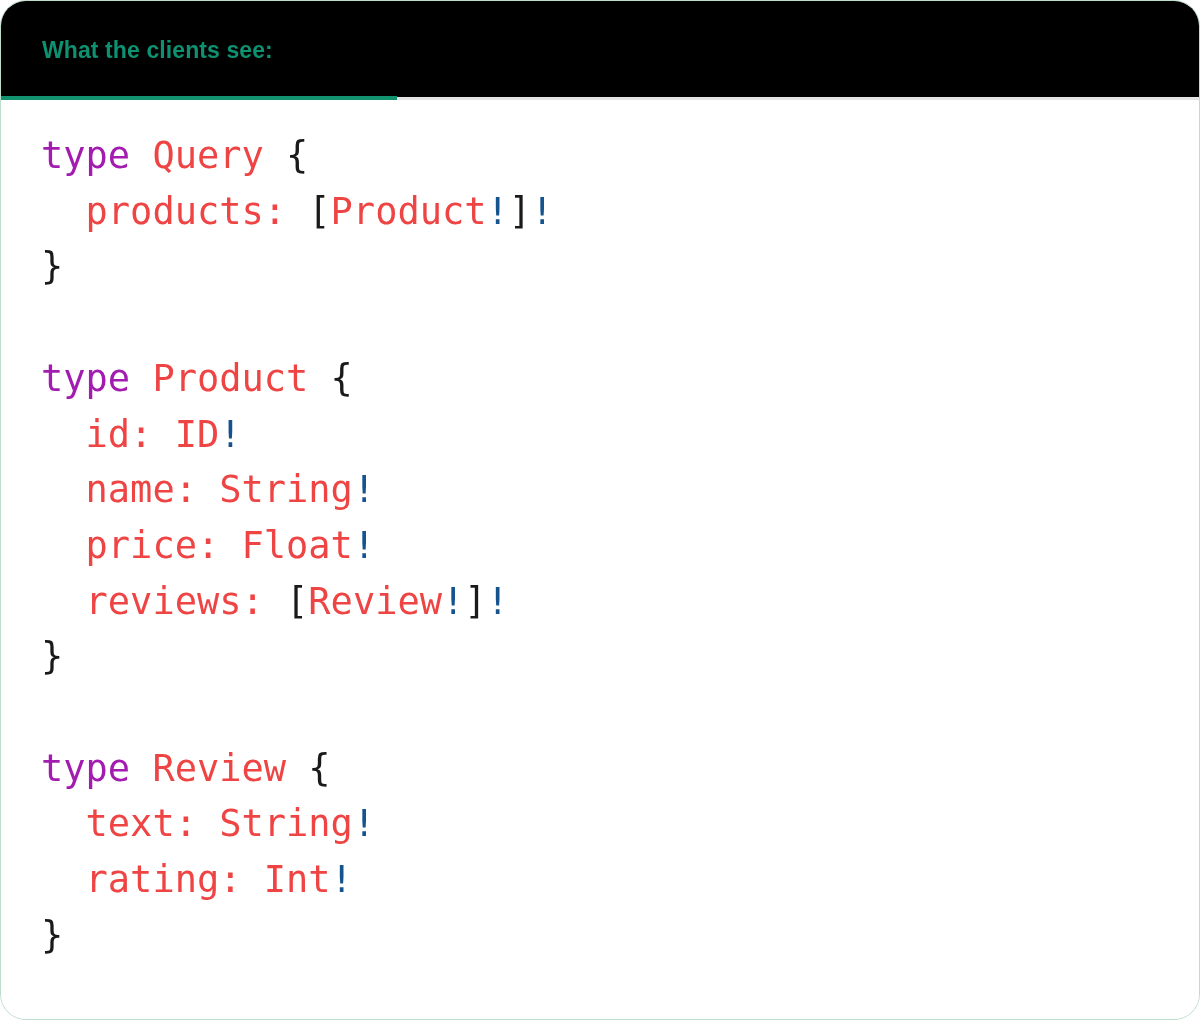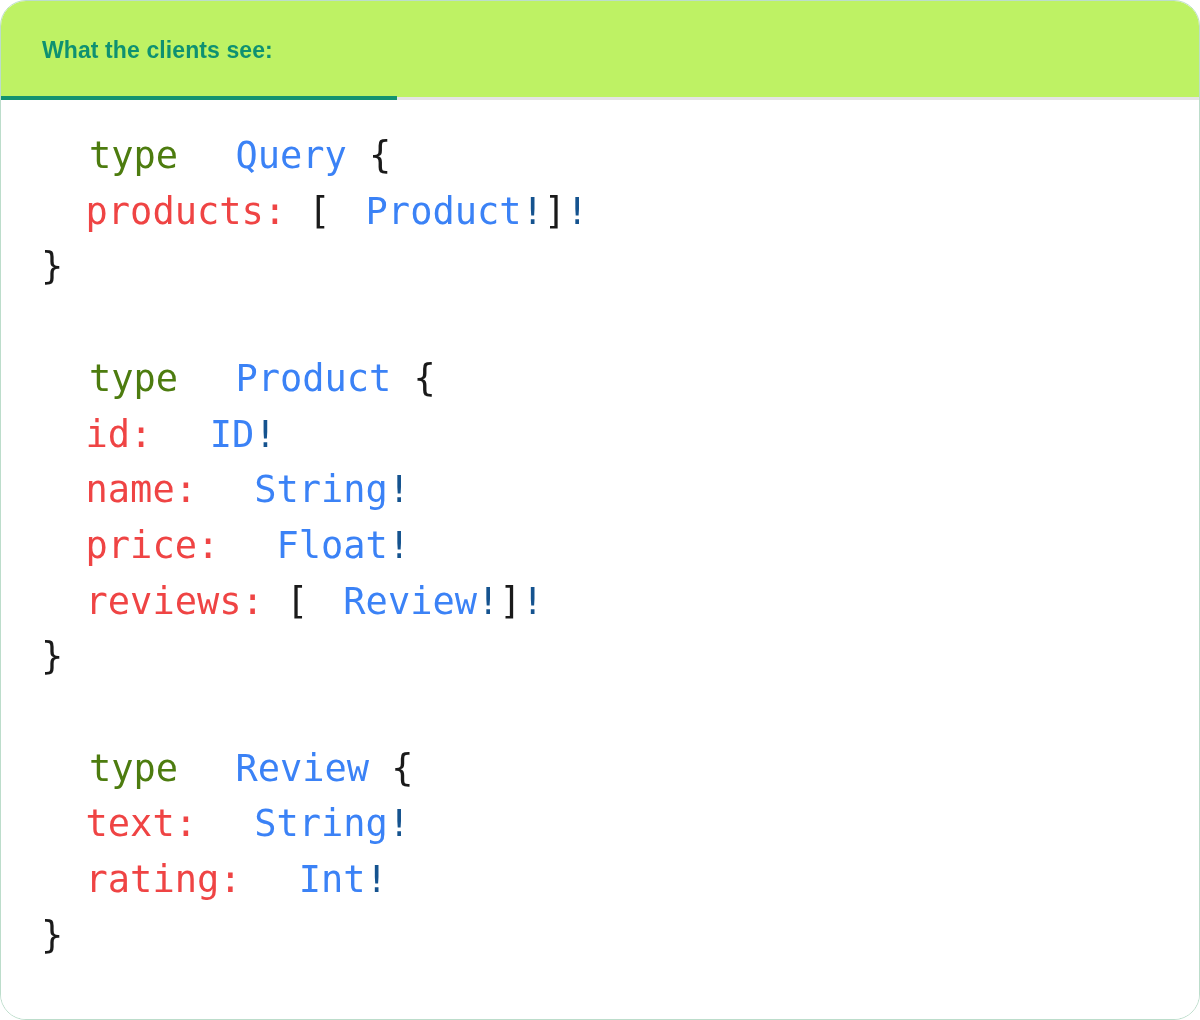--- a/index.html
+++ b/index.html
@@ -28,21 +28,21 @@
     overflow: hidden;
     display: flex;
     flex-direction: column;
   }
 
   
   .tabstrip {
     position: relative;
     height: 99px;
     flex: 0 0 99px;
-    background: #bef264;
+    background: #000000;
     display: flex;
     align-items: center;
   }
   .tabstrip::after {
     
     content: "";
     position: absolute;
     left: 0;
     right: 0;
     bottom: 0;
@@ -101,22 +101,22 @@
   }
   .code-line {
     white-space: pre;
     min-height: 55.7px;
   }
   .code-line.blank {
     height: 55.7px;
   }
 
   
-  .tok-keyword { color: #4d7c0f; margin-left: 48px; }
-  .tok-typename { color: #3b82f6; margin-left: 35px; }
+  .tok-keyword { color: #a21caf; }
+  .tok-typename { color: #ef4444; }
   .tok-punct   { color: #1a1a1a; }
   .tok-field   { color: #ef4444; }
   .tok-bang    { color: #15538f; }
 </style>
 </head>
 <body>
 
 <div class="card">
 
   <div class="tabstrip">

